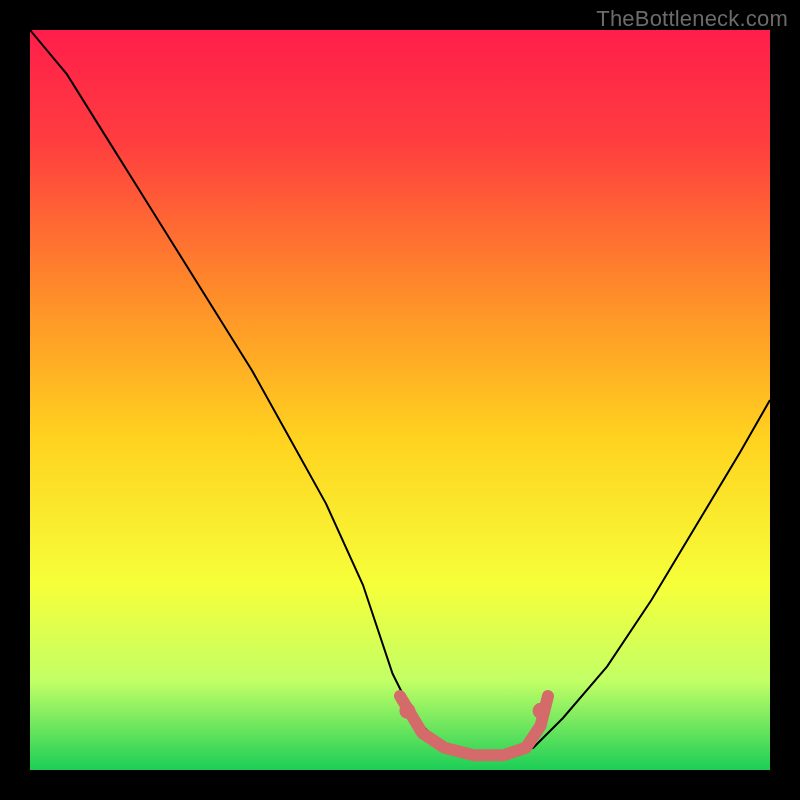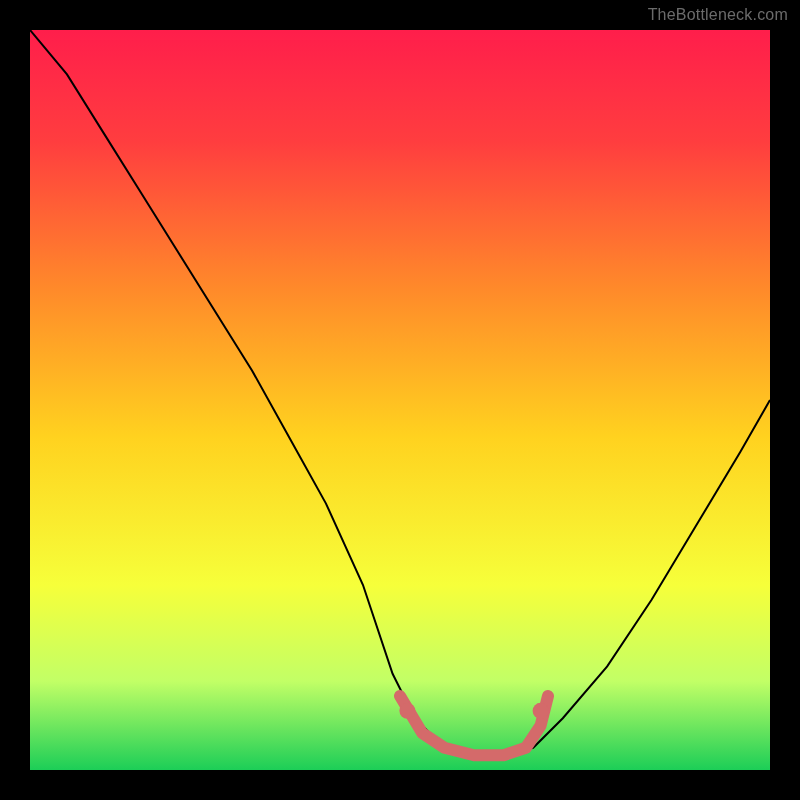--- a/index.html
+++ b/index.html
@@ -8,21 +8,21 @@
     height: 800px;
     background: #000;
     position: relative;
     font-family: Arial, Helvetica, sans-serif;
   }
   .watermark {
     position: absolute;
     top: 6px;
     right: 12px;
     color: #6b6b6b;
-    font-size: 16px;
+    font-size: 22px;
     font-weight: 400;
     z-index: 10;
     letter-spacing: 0.2px;
   }
   .plot-area {
     position: absolute;
     top: 30px;
     left: 30px;
     width: 740px;
     height: 740px;

